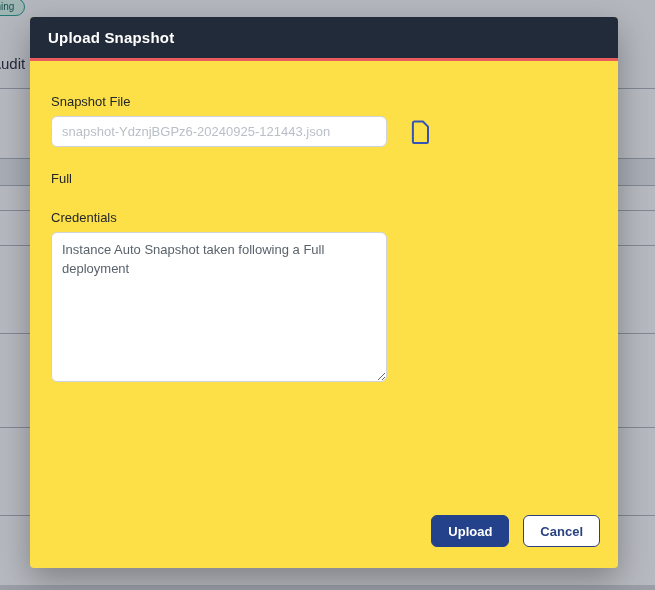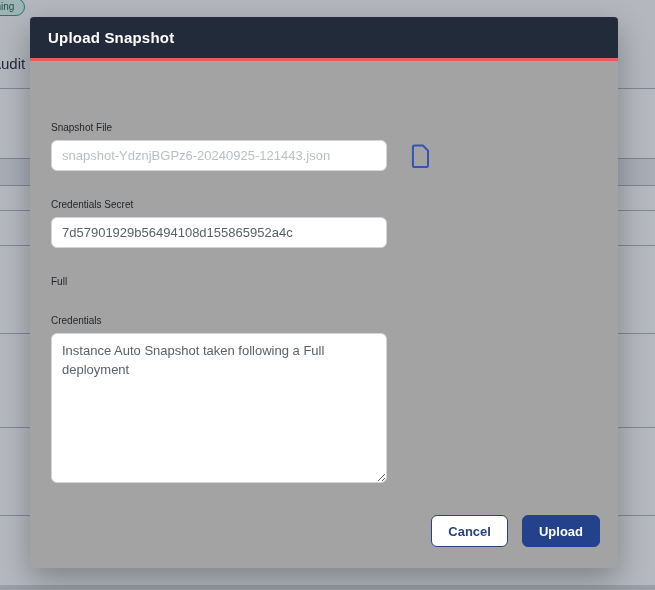--- a/index.html
+++ b/index.html
@@ -24,32 +24,32 @@
   .bg-row { border-top:1px solid #aeb4bc; background:#f7f8f9; }
   .bg-row.header-band { background:#e4e8ec; }
   .bottom-strip {
     position:absolute; left:0; right:0; bottom:0; height:5px; background:#d0d3d7;
   }
   
   .overlay { position:absolute; inset:0; background:rgba(15,23,42,0.28); }
   
   .modal {
     position:absolute; left:30px; top:17px; width:588px; height:551px;
-    background:#a3a3a3; border-radius:4px; display:flex; flex-direction:column;
+    background:#fde047; border-radius:4px; display:flex; flex-direction:column;
     box-shadow:0 12px 32px rgba(0,0,0,0.30);
   }
   .modal-header {
     height:41px; flex:0 0 41px; background:#222b3a;
     border-radius:4px 4px 0 0; display:flex; align-items:center; padding:0 18px;
   }
   .modal-title { color:#ffffff; font-weight:bold; font-size:15px; letter-spacing:0.2px; }
   .accent-line { height:3px; flex:0 0 3px; background:#e95c5e; }
   .modal-body { flex:1 1 auto; padding:33px 21px 0 21px; }
   .form-group { margin-bottom:24px; }
-  .field-label { display:block; font-size:10px; color:#23272b; margin-bottom:7px;margin-top:28px; }
+  .field-label { display:block; font-size:13px; color:#23272b; margin-bottom:7px; }
   .text-input {
     width:336px; height:31px; border:1px solid #ced4da; border-radius:6px;
     padding:0 10px; font-size:13px; color:#5a626b; background:#fff; outline:none;
     font-family:"Liberation Sans", sans-serif;
   }
   .text-input::placeholder { color:#b9bfc6; }
   .file-row { display:flex; align-items:center; gap:24px; }
   .icon-btn { background:none; border:none; padding:0; cursor:pointer; line-height:0; }
   .textarea-input {
     width:336px; height:150px; border:1px solid #ced4da; border-radius:6px;
@@ -104,35 +104,31 @@
         <div class="file-row">
           <input class="text-input" type="text" readonly="" placeholder="snapshot-YdznjBGPz6-20240925-121443.json" style="">
           <button class="icon-btn">
             <svg width="19" height="24" viewBox="0 0 19 24" fill="none" xmlns="http://www.w3.org/2000/svg">
               <path d="M3.5 1.5 h8.4 l5.1 5.1 v14.9 a1.6 1.6 0 0 1 -1.6 1.6 h-11.9 a1.6 1.6 0 0 1 -1.6 -1.6 v-18.4 a1.6 1.6 0 0 1 1.6 -1.6 z" stroke="#3552b8" stroke-width="2" stroke-linejoin="round"></path>
             </svg>
           </button>
         </div>
       </div>
 
-      <div class="form-group">
-        <label class="field-label">Credentials Secret</label>
-        <input class="text-input" type="text" value="7d57901929b56494108d155865952a4c" style="">
-      </div>
 
       <div class="form-group">
         <label class="field-label">Full</label>
       </div>
 
       <div class="form-group">
         <label class="field-label">Credentials</label>
         <textarea class="textarea-input" style="">Instance Auto Snapshot taken following a Full deployment</textarea>
       </div>
 
     </div>
 
     <div class="modal-footer">
+      <button class="btn btn-upload">Upload</button>
       <button class="btn btn-cancel">Cancel</button>
-      <button class="btn btn-upload">Upload</button>
     </div>
   </div>
 
 </div>
 
 </body></html>

